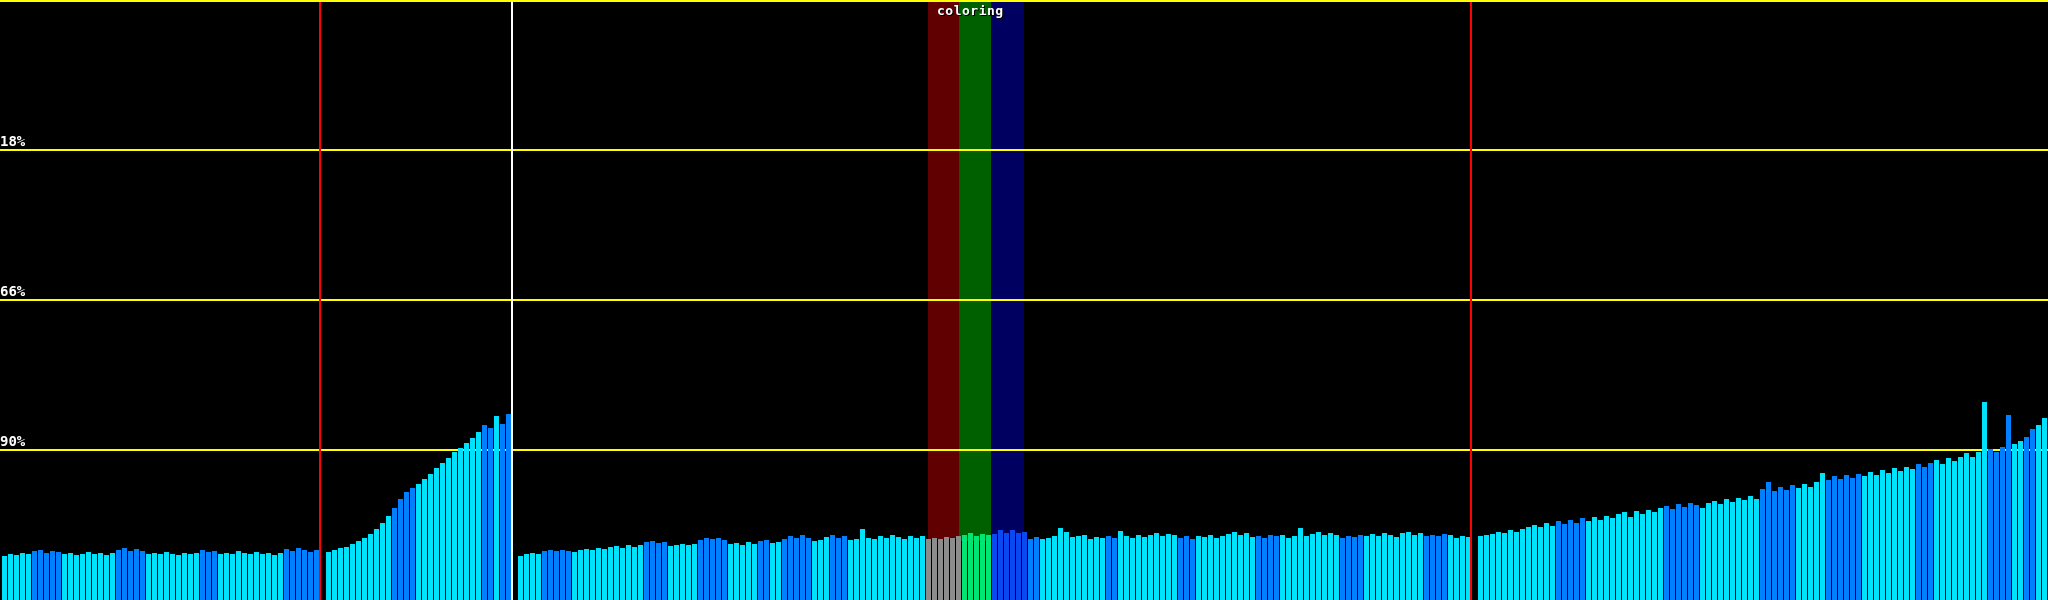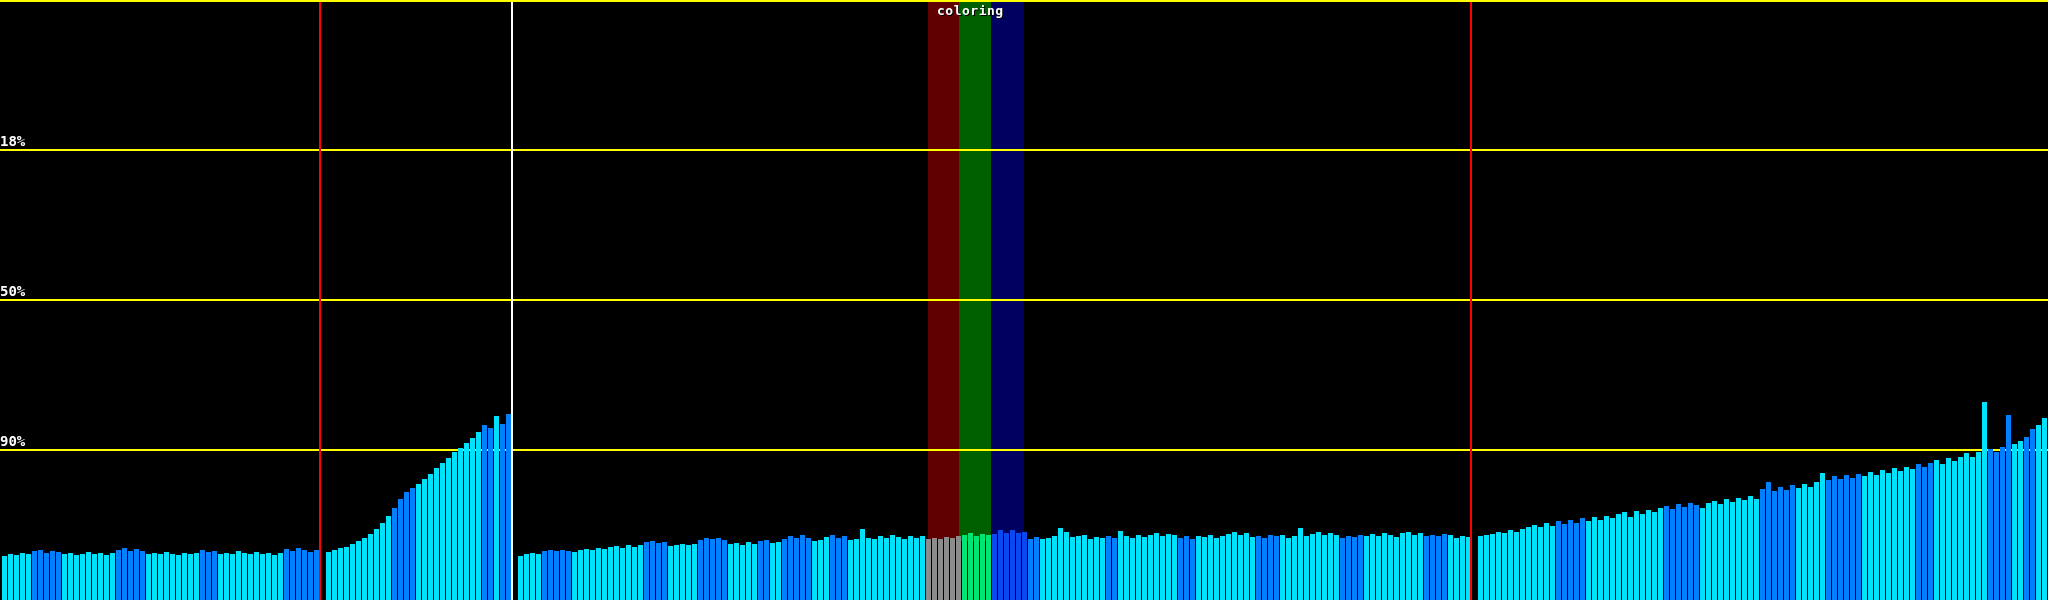--- a/index.html
+++ b/index.html
@@ -398,16 +398,16 @@
       <div class="bar" style="left: 2030px; width: 5px; height: 171px; background: rgb(0, 128, 255);"></div>
       <div class="bar" style="left: 2036px; width: 5px; height: 175px; background: rgb(0, 226, 252);"></div>
       <div class="bar" style="left: 2042px; width: 5px; height: 182px; background: rgb(0, 226, 252);"></div>
     </div>
   <div>
       <div class="marker" style="left: 319px; background: rgb(255, 0, 0);"></div>
       <div class="marker" style="left: 511px; background: rgb(255, 255, 255);"></div>
       <div class="marker" style="left: 1470px; background: rgb(255, 0, 0);"></div>
     </div>
   <span class="tick y75">18%</span>
-  <span class="tick y50">50%</span>
+  <span class="tick y50">66%</span>
   <span class="tick y25">90%</span>
   <span class="coloring-label">coloring</span>
 </div>
 
 </body></html>

